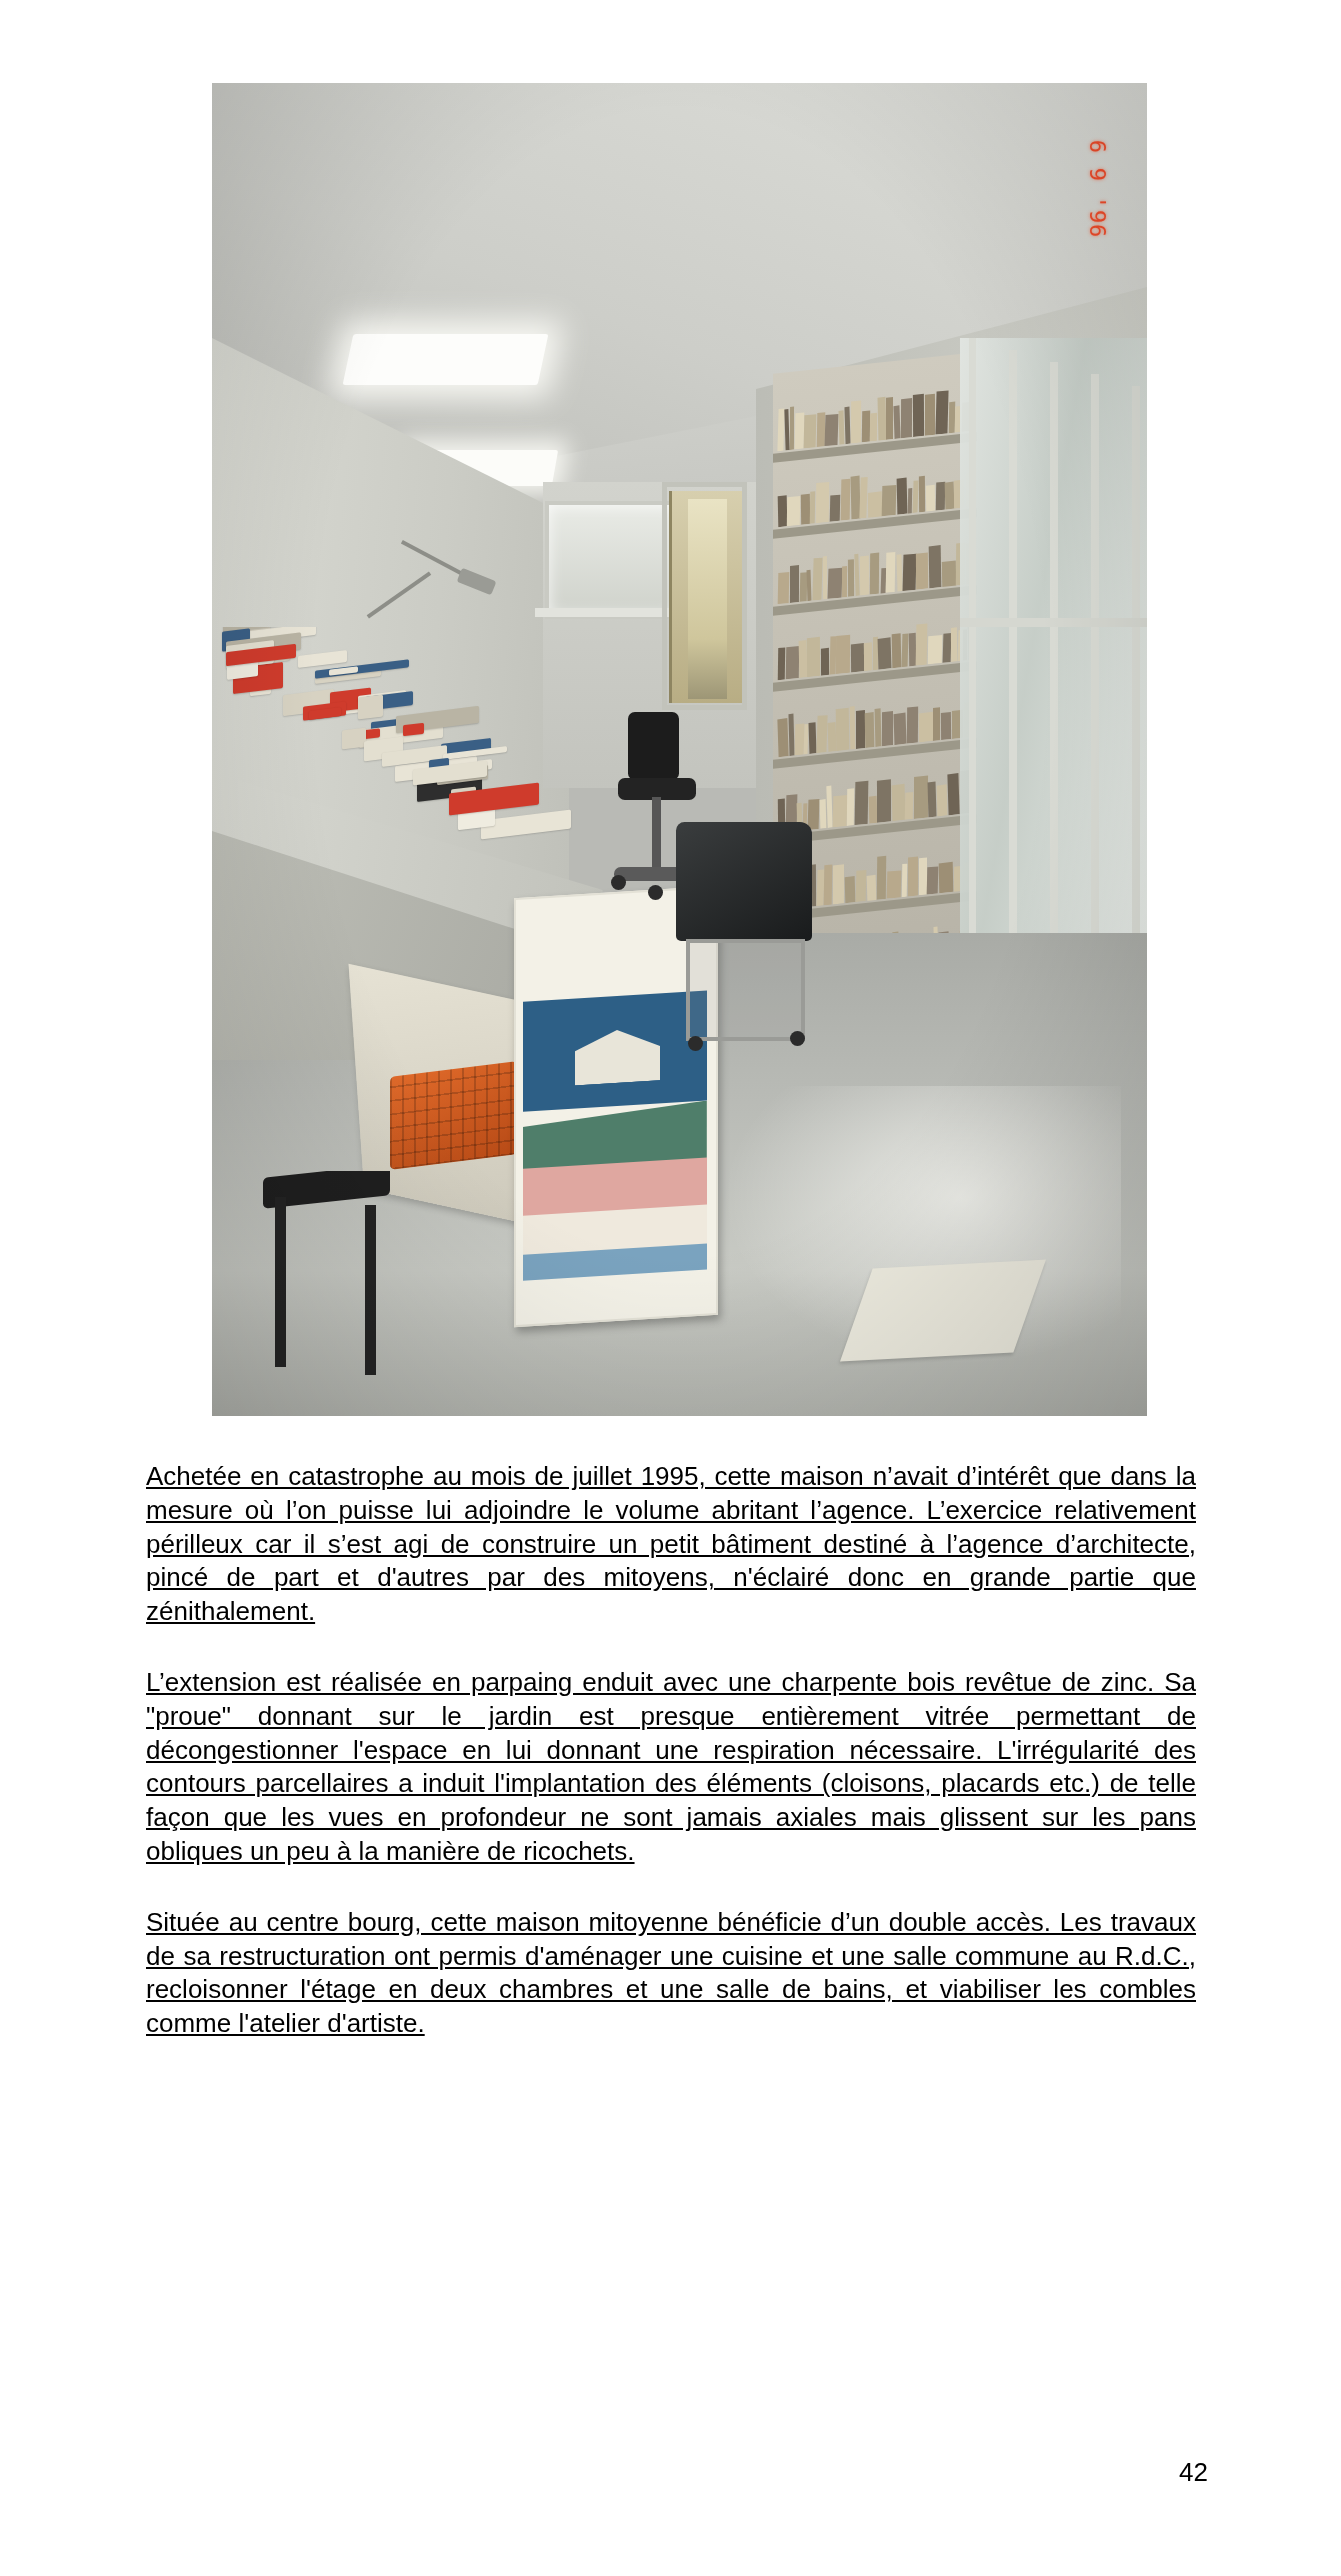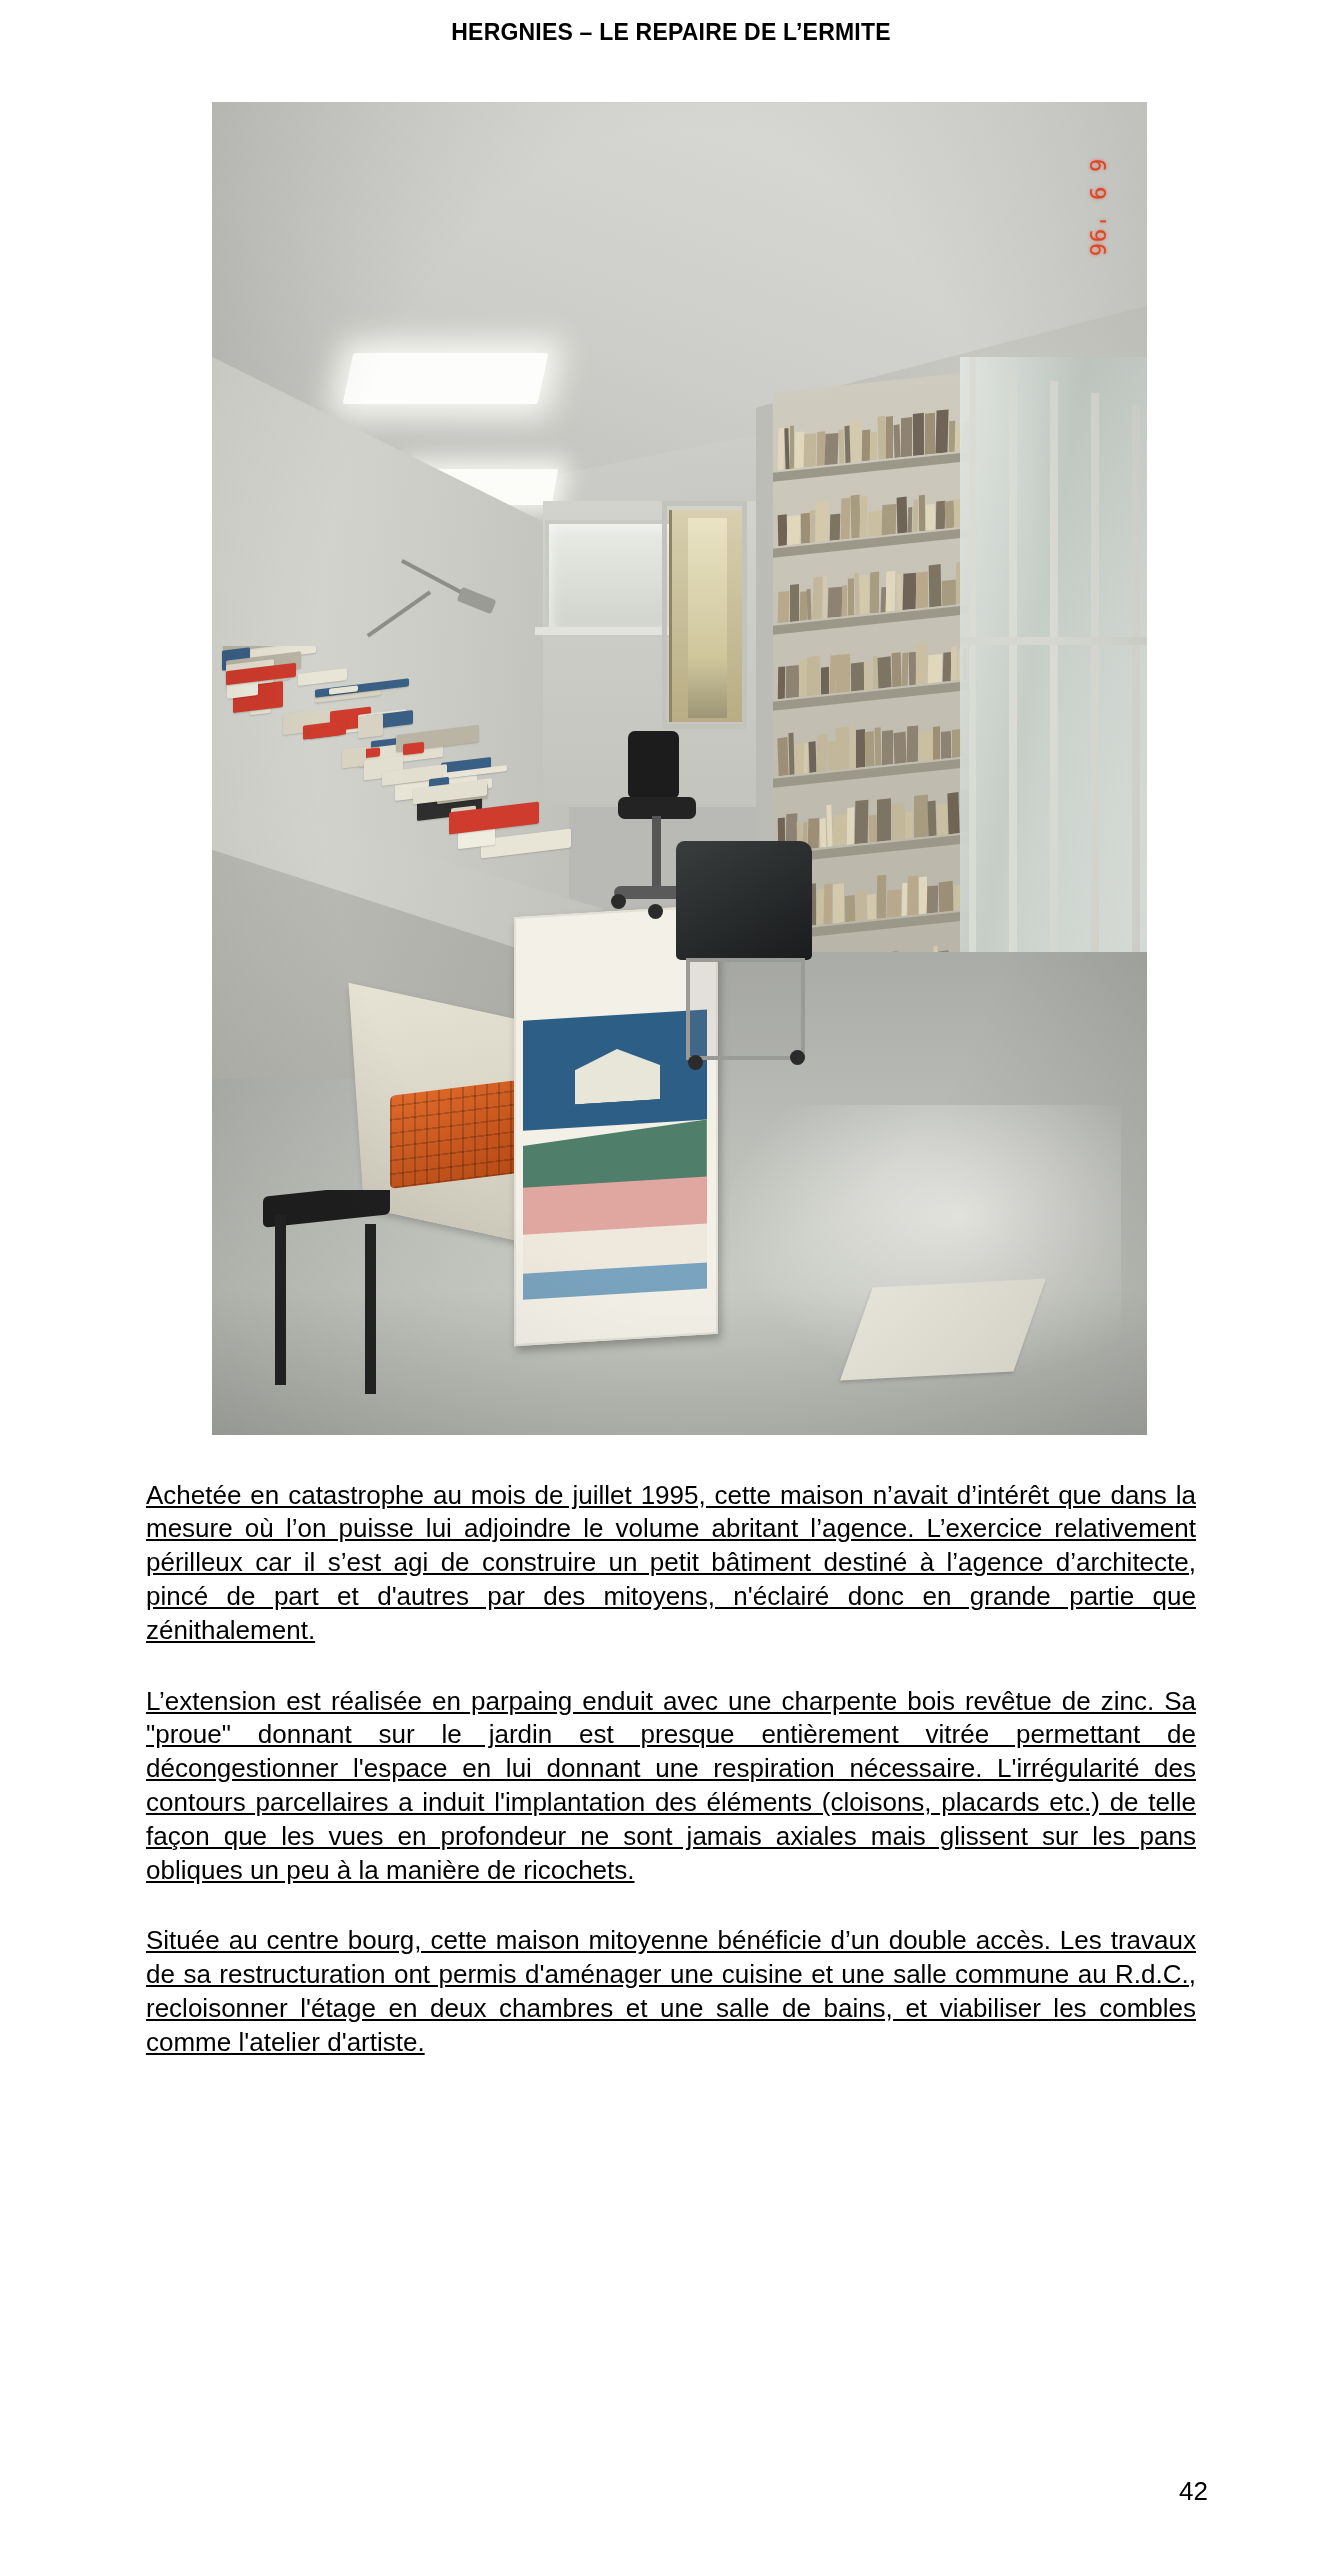--- a/index.html
+++ b/index.html
@@ -319,21 +319,20 @@
     right: 134px;
     bottom: 88px;
     font-size: 26px;
   }
 </style>
 </head>
 <body>
 
 <div class="page">
 
-  <h1 class="doc-title">HERGNIES – LE REPAIRE DE L’ERMITE</h1>
 
   <div class="photo-frame">
     <div class="ph ceiling"></div>
     <div class="ph ceiling-slope"></div>
     <div class="ph skylight1"></div>
     <div class="ph skylight2"></div>
 
     <div class="ph wall-left"></div>
     <div class="ph wall-far"></div>
     <div class="ph window-far"></div>

